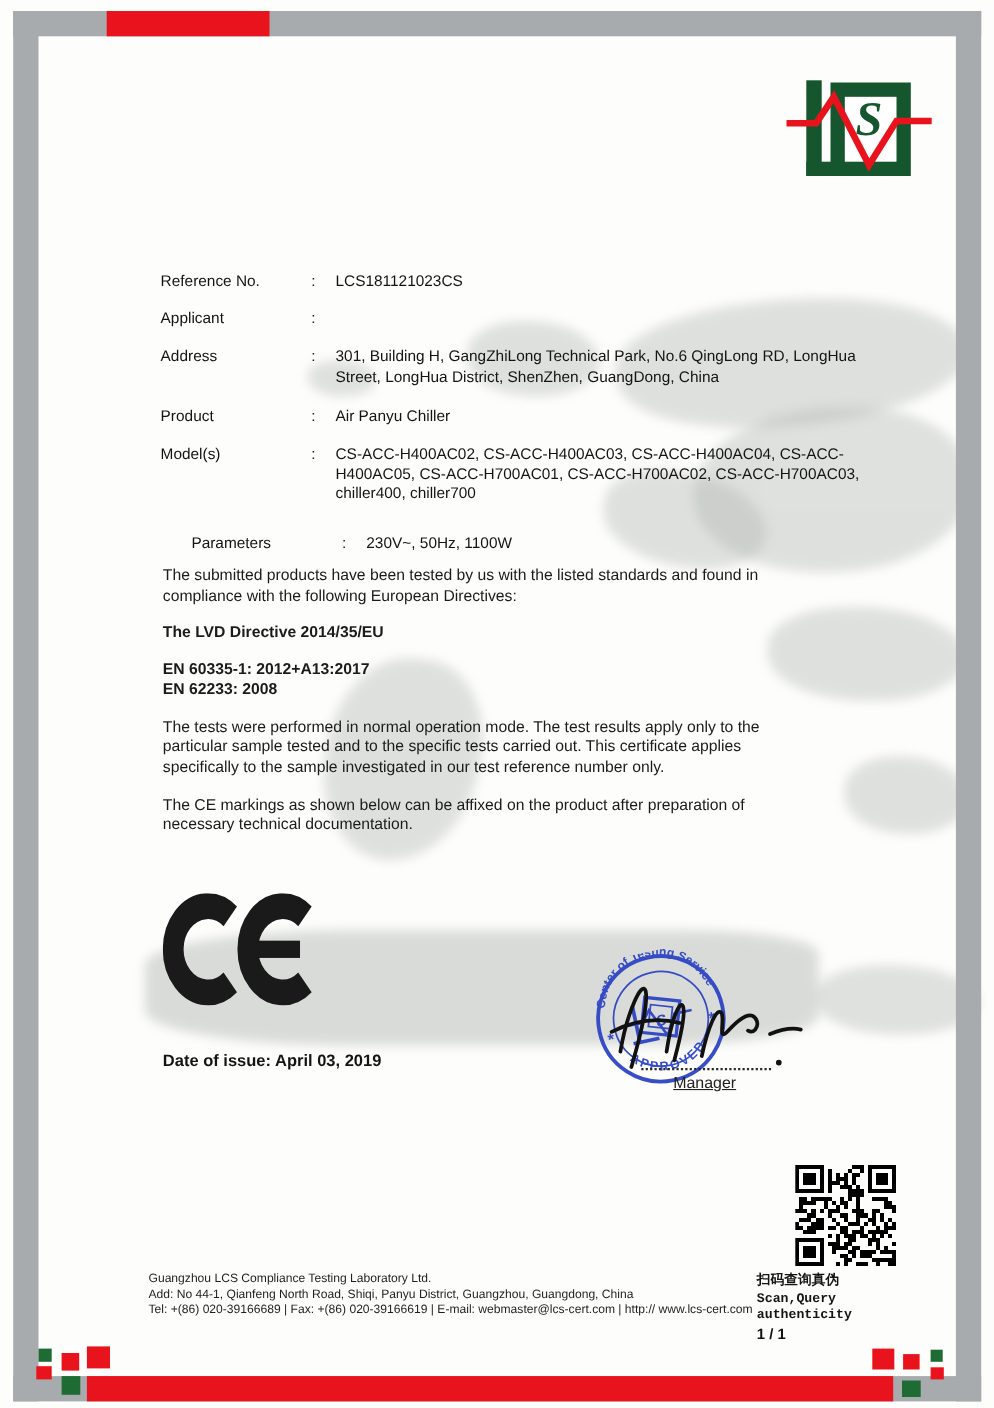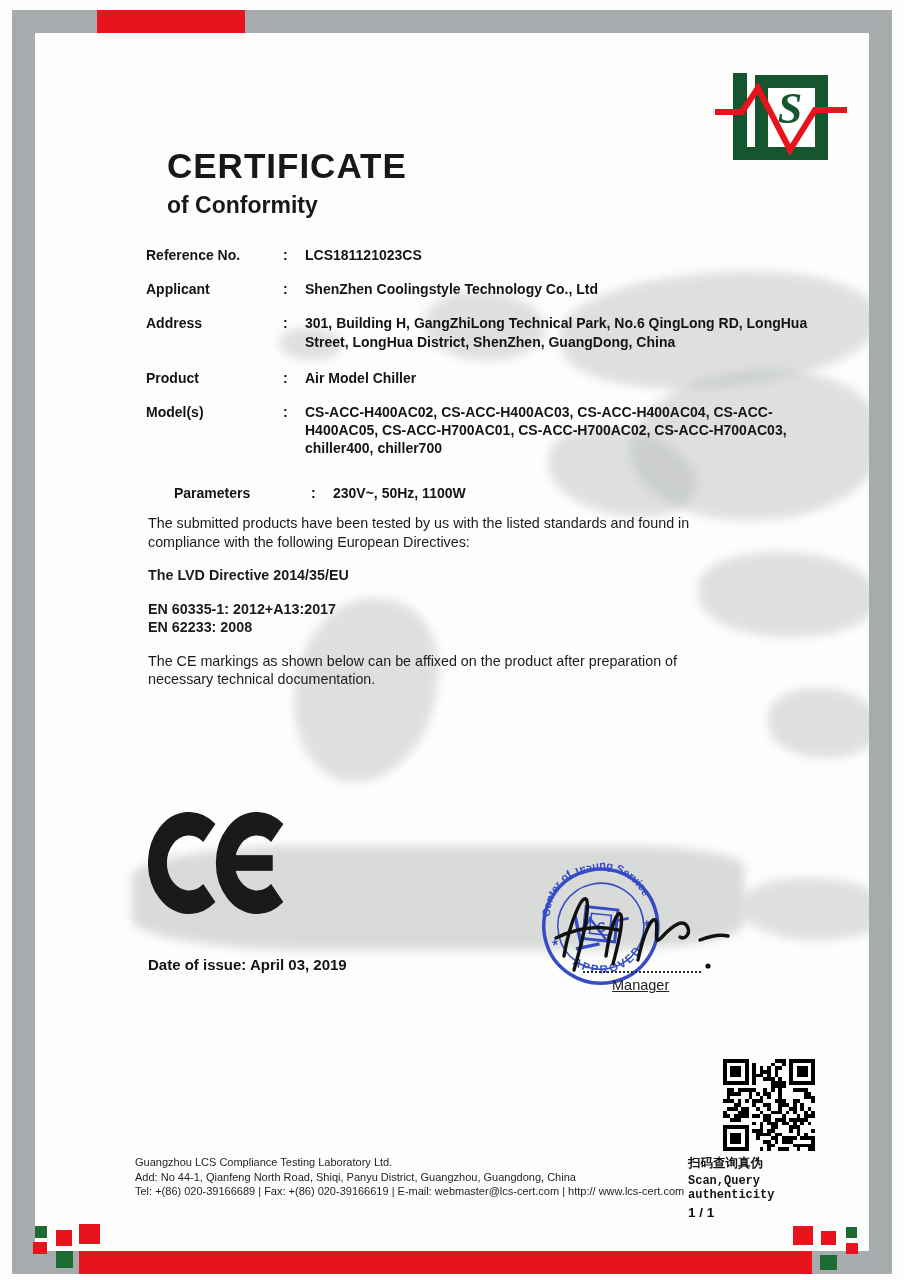--- a/index.html
+++ b/index.html
@@ -25,21 +25,21 @@
   
   .lcs-logo { position:absolute; left:705px; top:60px; }
 
   
   .title-block { position:absolute; left:167px; top:146px; }
   .title { font-size:35px; font-weight:bold; letter-spacing:1px; color:#181818; }
   .subtitle { font-size:23px; font-weight:bold; margin-top:6px; color:#181818; }
 
   
   .fields { position:absolute; left:146px; top:246px; width:665px; }
-  .frow { display:grid; grid-template-columns:137px 22px 1fr; margin-bottom:16px; font-size:14px; font-weight:bold; line-height:1.3; color:#141414; }
+  .frow { display:grid; grid-template-columns:137px 22px 1fr; margin-bottom:16px; font-size:14px; font-weight:normal; line-height:1.3; color:#141414; }
   .frow .colon { text-align:left; }
   .frow.gap-extra { margin-top:26px;padding-left:28px; }
 
   
   .bodytext { position:absolute; left:148px; top:514px; width:595px; font-size:14.3px; line-height:1.3; color:#1b1b1b; }
   .bodytext p { margin-bottom:15px; }
   .bodytext .bold { font-weight:bold; }
   .std-lines div { font-weight:bold; }
   .std-lines { margin-bottom:15px; }
 
@@ -100,65 +100,61 @@
 
   <svg class="lcs-logo" width="150" height="106" viewBox="0 0 150 106">
     <rect x="28" y="13" width="14" height="87" fill="#16562e"></rect>
     <rect x="28" y="87" width="52" height="13" fill="#16562e"></rect>
     <rect x="50" y="15" width="73" height="85" fill="#16562e"></rect>
     <rect x="63" y="28" width="47" height="59" fill="#ffffff"></rect>
     <text x="85" y="63" text-anchor="middle" font-family="Liberation Serif, serif" font-weight="bold" font-style="italic" font-size="44" fill="#16562e">S</text>
     <polyline points="10,52 37,52 53,28 85,90 110,50 142,50" fill="none" stroke="#e8131c" stroke-width="6"></polyline>
   </svg>
 
-  <div class="title-block">
-    <div class="title">CERTIFICATE</div>
-    <div class="subtitle">of Conformity</div>
-  </div>
 
   <div class="fields">
     <div class="frow">
       <span>Reference No.</span>
         <span class="colon">:</span>
         <span>LCS181121023CS</span>
     </div>
     <div class="frow">
       <span>Applicant</span>
         <span class="colon">:</span>
-        <span>ShenZhen Coolingstyle Technology Co., Ltd</span>
     </div>
     <div class="frow">
       <span>Address</span>
         <span class="colon">:</span>
         <span>301, Building H, GangZhiLong Technical Park, No.6 QingLong RD, LongHua Street, LongHua District, ShenZhen, GuangDong, China</span>
     </div>
     <div class="frow" style="margin-top:18px;">
       <span>Product</span>
         <span class="colon">:</span>
-        <span>Air Model Chiller</span>
+        <span>Air Panyu Chiller</span>
     </div>
     <div class="frow">
       <span>Model(s)</span>
         <span class="colon">:</span>
         <span>CS-ACC-H400AC02, CS-ACC-H400AC03, CS-ACC-H400AC04, CS-ACC-H400AC05, CS-ACC-H700AC01, CS-ACC-H700AC02, CS-ACC-H700AC03, chiller400, chiller700</span>
     </div>
     <div class="frow gap-extra">
       <span>Parameters</span>
         <span class="colon">:</span>
         <span>230V~, 50Hz, 1100W</span>
     </div>
   </div>
 
   <div class="bodytext">
     <p>The submitted products have been tested by us with the listed standards and found in compliance with the following European Directives:</p>
     <p class="bold">The LVD Directive 2014/35/EU</p>
     <div class="std-lines">
       <div>EN 60335-1: 2012+A13:2017</div>
       <div>EN 62233: 2008</div>
     </div>
+    <p>The tests were performed in normal operation mode. The test results apply only to the particular sample tested and to the specific tests carried out. This certificate applies specifically to the sample investigated in our test reference number only.</p>
     <p>The CE markings as shown below can be affixed on the product after preparation of necessary technical documentation.</p>
   </div>
 
   <svg class="ce-mark" width="150" height="102" viewBox="0 0 190 104" preserveAspectRatio="none">
     <path d="M 77.7,21.4 A 40,40 0 1 0 77.7,82.6" fill="none" stroke="#1a1a1a" stroke-width="24"></path>
     <path d="M 163.7,21.4 A 40,40 0 1 0 163.7,82.6" fill="none" stroke="#1a1a1a" stroke-width="24"></path>
     <rect x="108" y="44" width="50" height="16" fill="#1a1a1a"></rect>
   </svg>
 
   <div class="date-issue">Date of issue: April 03, 2019</div>

